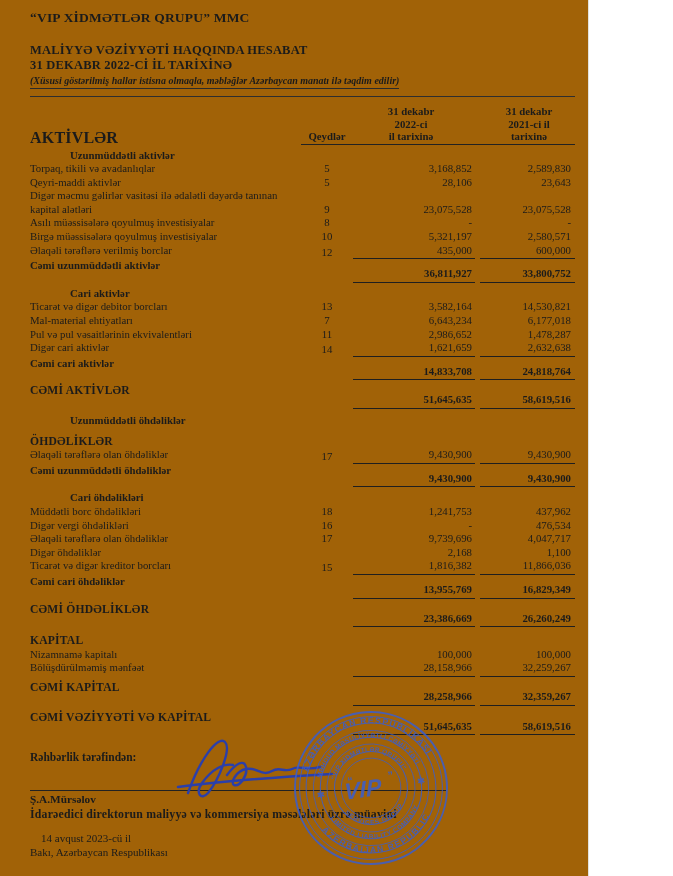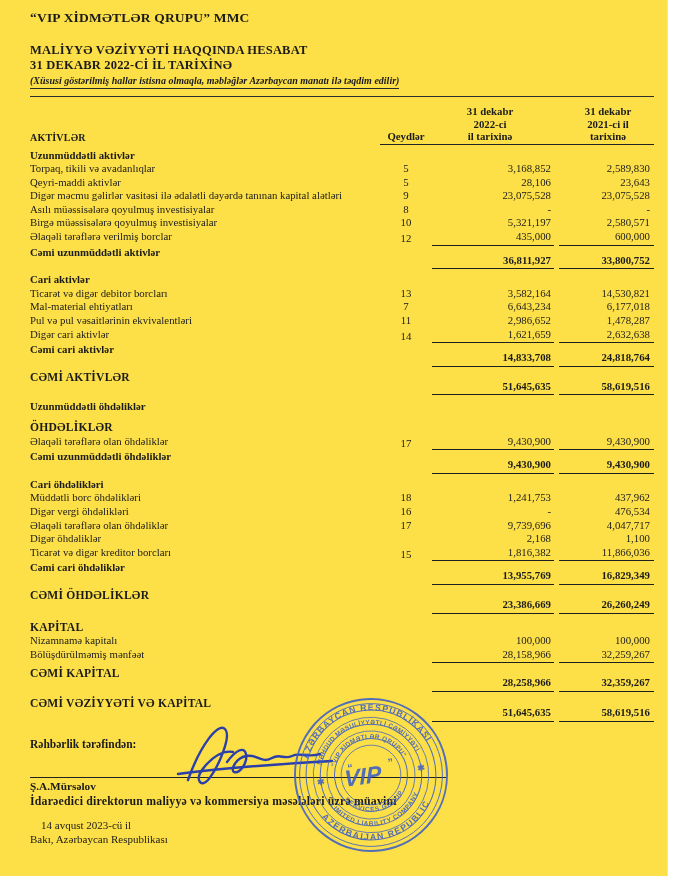--- a/index.html
+++ b/index.html
@@ -1,56 +1,56 @@
 <!DOCTYPE html>
 <html lang="az"><head>
 <meta charset="utf-8">
 <style>
   html,body{margin:0;padding:0;background:#ffffff;}
   .page{
     position:relative;
-    width:668px;height:876px;
+    width:589px;height:876px;
     box-sizing:border-box;
-    background:#fde047;
+    background:#a16207;
     border-right:1px solid #e2e2de;
     font-family:"Liberation Serif","DejaVu Serif",serif;
     color:#1b1b1b;
     padding:10px 13px 0 30px;
     overflow:hidden;
   }
   
   .company{font-size:13.5px;font-weight:bold;letter-spacing:.2px;}
   .title-block{margin-top:17px;}
   .title-line{font-size:12.5px;font-weight:bold;line-height:15px;letter-spacing:.2px;}
   .subtitle{
     font-size:10px;font-weight:600;font-style:italic;line-height:13px;
     margin-top:1px;width:fit-content;border-bottom:1px solid #2a2a2a;padding-bottom:1px;
   }
   .top-rule{border:none;border-top:1.6px solid #2e2e2e;margin:7px 0 0 0;}
 
   
   .trow{display:grid;grid-template-columns:1fr 52px 122px 100px;column-gap:0;line-height:13.6px;font-size:10.8px;}
   .thead{margin-top:8px;}
   .thead .hcell{font-weight:bold;font-size:10.8px;line-height:12.5px;white-space:pre-line;}
-  .thead .h-label{display:flex;align-items:flex-end;font-size:10px;letter-spacing:.2px;}
+  .thead .h-label{display:flex;align-items:flex-end;font-size:16px;letter-spacing:.2px;}
   .thead .h-note{display:flex;align-items:flex-end;justify-content:center;border-bottom:1.4px solid #222;padding-bottom:1px;text-align:center;}
   .thead .h-val{display:flex;align-items:flex-end;justify-content:center;text-align:center;border-bottom:1.4px solid #222;padding-bottom:1px;}
   .thead .h-val.v22{padding-right:6px;}
   .thead .h-val.v21{padding-left:8px;}
 
   .c-label{text-align:left;padding-right:6px;}
   .c-note{text-align:center;align-self:end;}
   .c-val{text-align:right;align-self:end;padding-right:3px;}
   .c-val.v21{margin-left:5px;padding-right:4px;}
 
   .trow.rule .c-val{border-bottom:1.3px solid #1f1f1f;padding-bottom:1px;}
 
   .trow.section{margin-top:7px;}
   .trow.section .c-label{font-weight:bold;font-size:11.6px;letter-spacing:.2px;}
-  .trow.subsection{margin-top:4px;}
+  .trow.subsection{margin-top:4px;margin-left:40px;}
   .trow.subsection .c-label{font-weight:bold;}
 
   .trow.total{margin-bottom:3px;}
   .trow.total .c-label{font-weight:bold;align-self:start;}
   .trow.total .c-val{font-weight:bold;padding-top:8px;}
   .trow.total.rule .c-val{border-bottom-width:1.5px;}
 
   .trow.grand{margin-top:4px;margin-bottom:5px;}
   .trow.grand .c-label{font-weight:bold;font-size:11.6px;letter-spacing:.2px;align-self:start;}
   .trow.grand .c-val{font-weight:bold;padding-top:9px;}

